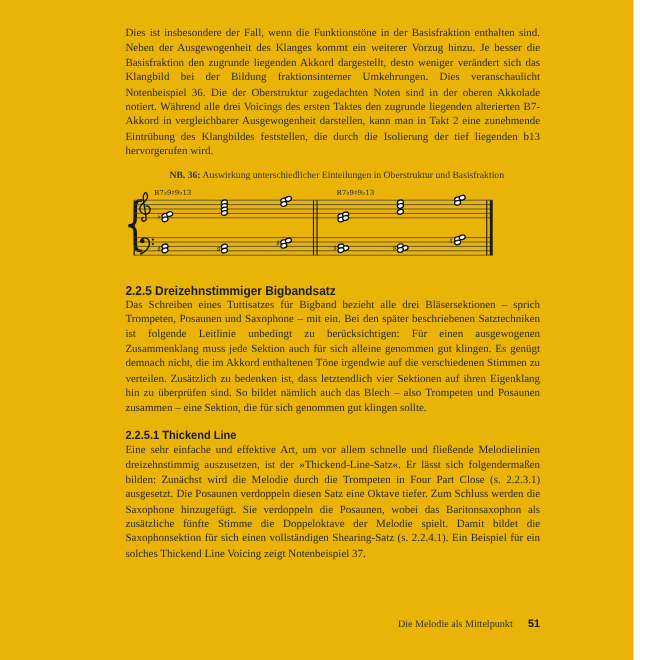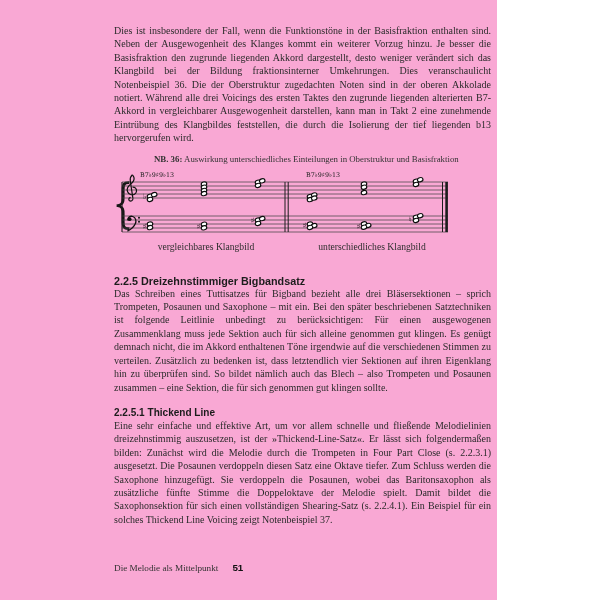--- a/index.html
+++ b/index.html
@@ -1,17 +1,17 @@
 <!DOCTYPE html>
 <html lang="de"><head>
 <meta charset="utf-8">
 <style>
   html,body{margin:0;padding:0;background:#ffffff;}
   .page{
-    position:relative;width:497px;height:600px;background:#f9a8d4;overflow:hidden;
+    position:relative;width:576px;height:600px;background:#eab308;overflow:hidden;
     font-family:"Liberation Serif","DejaVu Serif",serif;color:#262626;
   }
   .content{position:absolute;left:114px;top:24px;width:377px;filter:blur(0.22px);}
   p.body{
     margin:0;font-size:10px;line-height:13.4px;text-align:justify;
     color:#2b2b2b;
   }
   .caption{margin-top:9px;font-size:8.8px;color:#333;}
   .caption b{font-weight:bold;margin-left:40px;}
   .figure{margin-top:6px;}
@@ -24,40 +24,40 @@
     font-size:11.6px;font-weight:bold;color:#1c1c1c;
     transform:scaleX(0.93);transform-origin:left center;white-space:nowrap;
   }
   h3.sec{
     margin:12px 0 1px 0;font-family:"Liberation Sans","DejaVu Sans",sans-serif;
     font-size:10.8px;font-weight:bold;color:#1c1c1c;
     transform:scaleX(0.93);transform-origin:left center;white-space:nowrap;
   }
   .after-h2{margin-top:9px;}
   .footer{
-    position:absolute;left:114px;top:562px;width:377px;
+    position:absolute;left:114px;top:562px;width:377px;text-align:right;
     font-size:9.2px;color:#333;filter:blur(0.2px);
   }
   .footer .pagenum{
     font-family:"Liberation Sans","DejaVu Sans",sans-serif;font-weight:bold;
     font-size:9.8px;color:#111;margin-left:14px;
   }
   svg text{user-select:none;}
   .it{}
 </style>
 </head>
 <body>
 
 <div class="page">
   <div class="content">
 
     <p class="body">Dies ist insbesondere der Fall, wenn die Funktionstöne in der Basisfraktion enthalten sind. Neben der Ausgewogenheit des Klanges kommt ein weiterer Vorzug hinzu. Je besser die Basisfraktion den zugrunde liegenden Akkord dargestellt, desto weniger verändert sich das Klangbild bei der Bildung fraktionsinterner Umkehrungen. Dies veranschaulicht Notenbeispiel 36. Die der Oberstruktur zugedachten Noten sind in der oberen Akkolade notiert. Während alle drei Voicings des ersten Taktes den zugrunde liegenden alterierten B7-Akkord in vergleichbarer Ausgewogenheit darstellen, kann man in Takt 2 eine zunehmende Eintrübung des Klangbildes feststellen, die durch die Isolierung der tief liegenden b13 hervorgerufen wird.</p>
 
     <div class="caption">
-      <b>NB. 36:</b><span> Auswirkung unterschiedliches Einteilungen in Oberstruktur und Basisfraktion</span>
+      <b>NB. 36:</b><span> Auswirkung unterschiedlicher Einteilungen in Oberstruktur und Basisfraktion</span>
     </div>
 
     <div class="figure">
       <svg width="340" height="66" viewBox="0 0 340 66">
 
         <g>
           <text x="-1.5" y="31.8" font-size="33" font-family="DejaVu Serif, serif" fill="#161616" transform="scale(1,1.6)">{</text>
         </g>
 
         <g stroke="#474747" stroke-width="0.75">
@@ -148,24 +148,20 @@
         <g font-size="7.5" font-family="DejaVu Sans, sans-serif" fill="#111">
           <text x="29" y="29">♭</text>
             <text x="28.8" y="58.8">♯</text>
           <text x="82.8" y="59">♯</text>
           <text x="136.8" y="53.2">♯</text>
           <text x="188.8" y="58.2">♯</text>
           <text x="242.8" y="58.6">♯</text>
           <text x="294.8" y="52.2">♮</text>
         </g>
       </svg>
-      <div class="fig-labels">
-        <span class="lbl1">vergleichbares Klangbild</span>
-        <span class="lbl2">unterschiedliches Klangbild</span>
-      </div>
     </div>
 
     <h2 class="sec">2.2.5 Dreizehnstimmiger Bigbandsatz</h2>
 
     <p class="body after-h2"><span>Das Schreiben eines Tuttisatzes für Bigband bezieht alle drei Bläsersektionen – sprich Trompeten, Posaunen und Saxophone – mit ein. Bei den später beschriebenen Satztechniken ist folgende Leitlinie unbedingt zu berücksichtigen: Für einen ausgewogenen Zusammenklang muss </span><span class="it">jede Sektion auch für sich alleine genommen gut klingen</span><span>. Es genügt demnach nicht, die im Akkord enthaltenen Töne irgendwie auf die verschiedenen Stimmen zu verteilen. Zusätzlich zu bedenken ist, dass letztendlich vier Sektionen auf ihren Eigenklang hin zu überprüfen sind. So bildet nämlich auch das Blech – also Trompeten und Posaunen zusammen – eine Sektion, die für sich genommen gut klingen sollte.</span></p>
 
     <h3 class="sec">2.2.5.1 Thickend Line</h3>
 
     <p class="body">Eine sehr einfache und effektive Art, um vor allem schnelle und fließende Melodielinien dreizehnstimmig auszusetzen, ist der »Thickend-Line-Satz«. Er lässt sich folgendermaßen bilden: Zunächst wird die Melodie durch die Trompeten in Four Part Close (s. 2.2.3.1) ausgesetzt. Die Posaunen verdoppeln diesen Satz eine Oktave tiefer. Zum Schluss werden die Saxophone hinzugefügt. Sie verdoppeln die Posaunen, wobei das Baritonsaxophon als zusätzliche fünfte Stimme die Doppeloktave der Melodie spielt. Damit bildet die Saxophonsektion für sich einen vollständigen Shearing-Satz (s. 2.2.4.1). Ein Beispiel für ein solches Thickend Line Voicing zeigt Notenbeispiel 37.</p>
 

